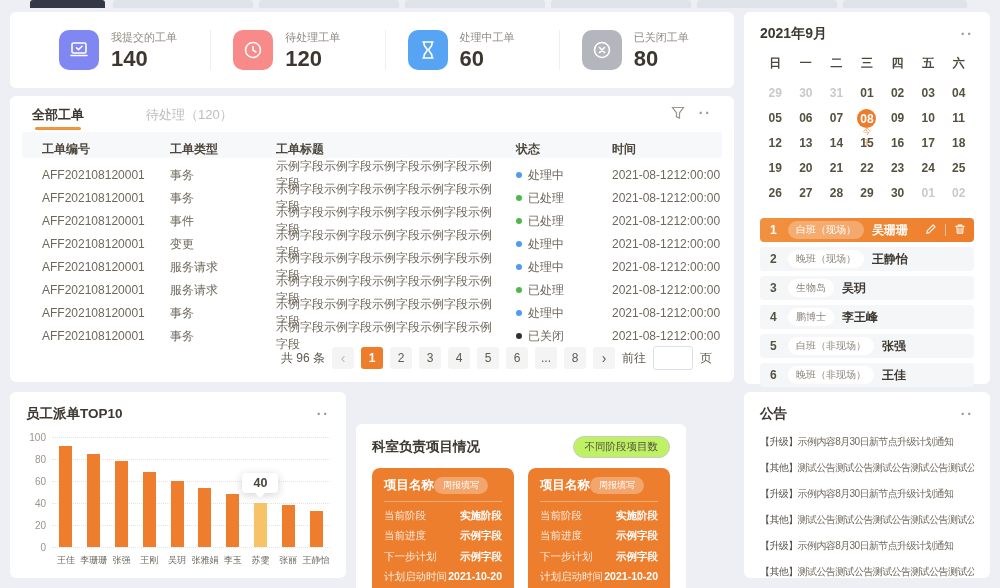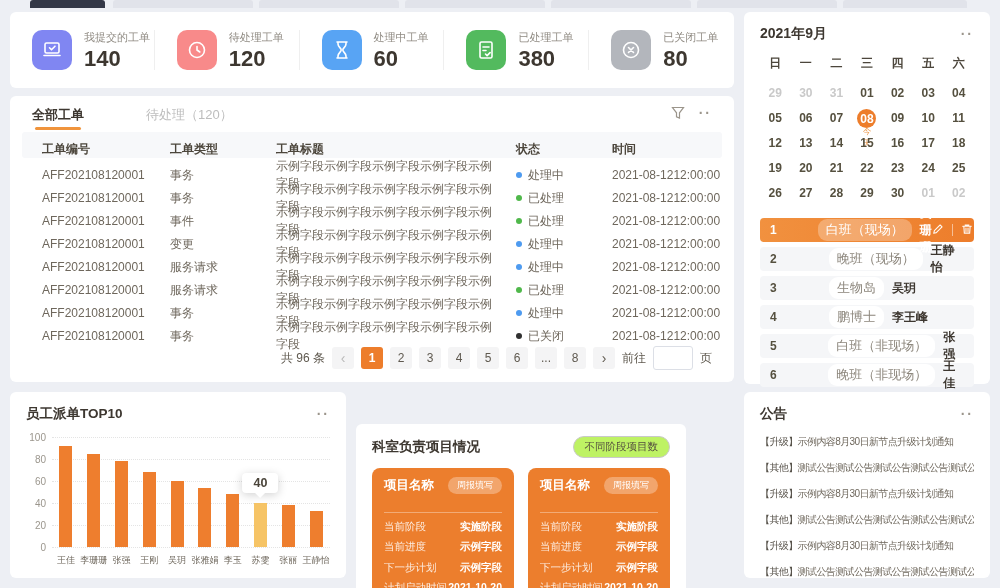--- a/index.html
+++ b/index.html
@@ -1,18 +1,18 @@
 <!DOCTYPE html>
 <html><head>
 <meta charset="utf-8">
 <style>
   * { margin:0; padding:0; box-sizing:border-box; }
   html,body { width:1000px; height:588px; overflow:hidden; }
   body { background:#EDEFF4; font-family:"Liberation Sans","DejaVu Sans",sans-serif; position:relative; color:#3D3730; }
-  .panel { position:absolute; background:#fff; border-radius:6px; }
+  .panel { position:absolute; background:#fff; border-radius:6px;padding-left:27px; }
 
   
   .topstrip { position:absolute; top:0; left:0; width:1000px; height:8px; }
   .topstrip .ttab { position:absolute; top:0; height:8px; border-radius:3px 3px 0 0; background:#E1E3EA; }
   .topstrip .ttab.dark { background:#343847; }
 
   
   #stats { left:10px; top:12px; width:724px; height:76px; display:flex; align-items:center; }
   .stat { flex:1; display:flex; align-items:center; padding-left:22px; position:relative; height:48px; }
   .stat:not(:last-child)::after { content:""; position:absolute; right:0; top:4px; height:40px; width:1px; background:#EFEFEF; }
@@ -56,21 +56,21 @@
   .cal-day { font-size:12px; font-weight:bold; color:#55503F; text-align:center; height:25px; position:relative; display:flex; align-items:flex-start; justify-content:center; padding-top:3px; cursor:pointer; }
   .cal-day.muted { color:#C9C9C9; }
   .cal-day.today .dnum { background:#ED7D2B; color:#fff; width:19px; height:19px; border-radius:50%; display:flex; align-items:center; justify-content:center; margin-top:-2px; }
   .today-label { position:absolute; top:18px; left:50%; transform:translateX(-50%); font-size:8.5px; color:#ED9A4E; font-weight:normal; }
 
   #shiftlist { margin-top:10px; }
   .shift { height:24px; border-radius:4px; background:#F5F6F8; display:flex; align-items:center; margin-bottom:5px; padding:0 8px 0 10px; }
   .shift.active { background:linear-gradient(90deg,#F1913F,#ED7D2B); }
   .shift-idx { width:18px; font-size:12px; font-weight:bold; color:#55503F; }
   .shift.active .shift-idx { color:#fff; }
-  .shift-badge { background:#fff; color:#8C867C; font-size:13px; padding:2px 8px; border-radius:9px; margin-right:8px; white-space:nowrap;margin-left:41px; }
+  .shift-badge { background:#fff; color:#8C867C; font-size:10px; padding:2px 8px; border-radius:9px; margin-right:8px; white-space:nowrap; }
   .shift.active .shift-badge { background:rgba(255,255,255,.28); color:#fff; }
   .shift-name { font-size:12px; font-weight:bold; color:#3D3730; }
   .shift.active .shift-name { color:#fff; }
   .shift-ops { margin-left:auto; display:none; align-items:center; gap:8px; }
   .shift.active .shift-ops { display:flex; }
   .shift-ops .vline { width:1px; height:12px; background:rgba(255,255,255,.5); }
 
   
   #chartpanel { left:10px; top:392px; width:336px; height:186px; padding:13px 16px; }
   .ph-row { display:flex; justify-content:space-between; align-items:center; }
@@ -86,21 +86,21 @@
   .bar.hl { background:#F6C466; }
   .tooltip { position:absolute; left:50%; transform:translateX(-50%); background:#fff; border-radius:4px; box-shadow:0 2px 10px rgba(0,0,0,.18); padding:3px 11px; font-size:12.5px; font-weight:bold; color:#4A443A; }
   .tooltip::after { content:""; position:absolute; left:50%; transform:translateX(-50%); bottom:-5px; border:5px solid transparent; border-top-color:#fff; border-bottom:none; }
   .xlabels { display:flex; margin-left:26px; margin-top:7px; }
   .xlab { flex:1; text-align:center; font-size:9px; color:#6E675C; white-space:nowrap; }
 
   #projpanel { left:356px; top:392px; width:330px; height:186px; padding:12px 16px;margin-top:32px; }
   .proj-btn { font-size:10.5px; color:#55503F; border:1px solid #C9C9C9; border-radius:12px; padding:3px 11px; background:#bef264; cursor:pointer; }
   .proj-cards { display:flex; gap:14px; margin-top:10px; }
   .pcard { flex:1; background:#EC7E2D; border-radius:8px; padding:9px 12px 8px; color:#fff; }
-  .pcard-head { display:flex; justify-content:space-between; align-items:center; padding-bottom:18px; border-bottom:1px solid rgba(255,255,255,.35); }
+  .pcard-head { display:flex; justify-content:flex-start; align-items:center; padding-bottom:7px; border-bottom:1px solid rgba(255,255,255,.35); }
   .pcard-name { font-size:12.5px; font-weight:bold; }
   .pcard-badge { background:rgba(255,255,255,.3); border-radius:10px; font-size:9px; padding:2px 9px; cursor:pointer; }
   .pfield { display:flex; justify-content:space-between; font-size:10.5px; margin-top:6.5px; }
   .pfield .fl { color:rgba(255,255,255,.85); }
   .pfield .fv { font-weight:bold; }
 
   #annpanel { left:744px; top:392px; width:246px; height:186px; padding:13px 16px; }
   .ann-item { font-size:10px; letter-spacing:-0.6px; color:#6E675C; margin-top:12px; white-space:nowrap; overflow:hidden; cursor:pointer; }
   .ann-item .tag { color:#57524A; }
 </style>
@@ -145,33 +145,20 @@
     </div>
     <div class="stat">
       <div class="stat-icon" style="background: rgb(88, 164, 244);">
         <svg viewBox="0 0 24 24" fill="none" stroke="#fff" stroke-width="1.6" stroke-linecap="round" stroke-linejoin="round">
           <path d="M7 4h10M7 20h10M8 4v2c0 3 3.2 4 3.2 6S8 15 8 18v2M16 4v2c0 3-3.2 4-3.2 6s3.2 3 3.2 6v2"></path>
         </svg>
       </div>
       <div>
         <div class="stat-label">处理中工单</div>
         <div class="stat-value">60</div>
-      </div>
-    </div>
-    <div class="stat">
-      <div class="stat-icon" style="background: rgb(83, 186, 94);">
-        <svg viewBox="0 0 24 24" fill="none" stroke="#fff" stroke-width="1.6" stroke-linecap="round" stroke-linejoin="round">
-          <rect x="6" y="4" width="12" height="16" rx="1.5"></rect>
-          <path d="M9 9h6M9 12.5h3"></path>
-          <path d="M11.5 16l1.6 1.6 3-3"></path>
-        </svg>
-      </div>
-      <div>
-        <div class="stat-label">已处理工单</div>
-        <div class="stat-value">380</div>
       </div>
     </div>
     <div class="stat">
       <div class="stat-icon" style="background: rgb(179, 182, 188);">
         <svg viewBox="0 0 24 24" fill="none" stroke="#fff" stroke-width="1.6" stroke-linecap="round">
           <circle cx="12" cy="12" r="7.5"></circle>
           <path d="M9.5 9.5l5 5M14.5 9.5l-5 5"></path>
         </svg>
       </div>
       <div>

